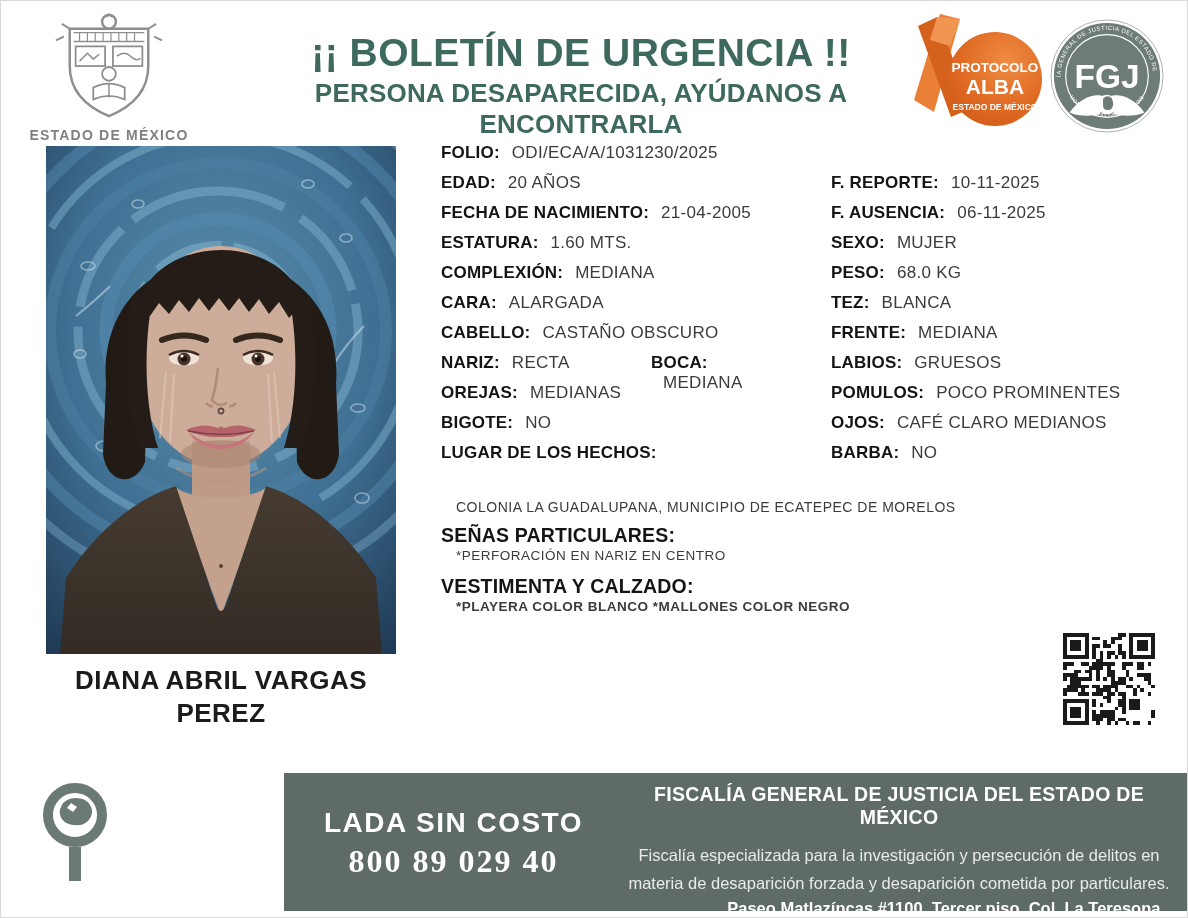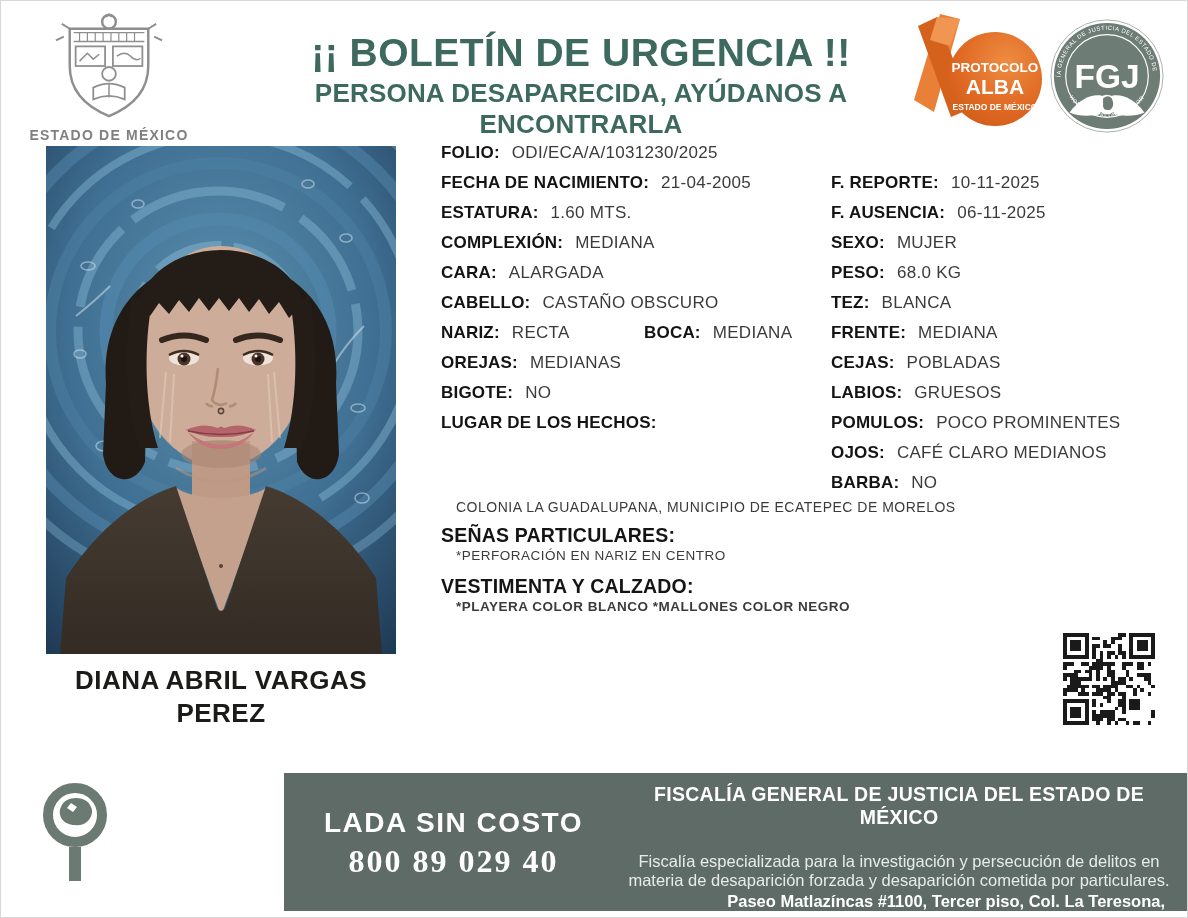--- a/index.html
+++ b/index.html
@@ -20,36 +20,36 @@
   .name{position:absolute;left:40px;top:663px;width:360px;text-align:center;
         font-weight:bold;font-size:26px;line-height:33px;color:#1b1b1a;letter-spacing:.5px;}
 
   
   .col{position:absolute;}
   .col-left{left:440px;top:142px;width:392px;}
   .col-right{left:830px;top:172px;width:356px;}
   .row{position:relative;display:flex;align-items:baseline;height:30px;}
   .lbl{font-weight:bold;color:#141414;font-size:17px;letter-spacing:.2px;white-space:pre;}
   .val{color:#3b3b3b;font-size:17px;margin-left:12px;letter-spacing:.3px;white-space:pre;}
-  .pair2{position:absolute;left:203px;top:0;display:flex;align-items:flex-start;}
+  .pair2{position:absolute;left:210px;top:0;display:flex;align-items:flex-start;flex-direction:column;}
   .free-line{position:absolute;color:#3b3b3b;font-size:14px;letter-spacing:.5px;white-space:pre;}
   .section-label{position:absolute;font-weight:bold;font-size:19.5px;color:#141414;letter-spacing:.2px;}
 
   
   .qr{position:absolute;left:1062px;top:632px;width:92px;height:92px;background:#fff;}
 
   
   .footer-bar{position:absolute;left:283px;top:772px;width:905px;height:138px;background:#5e6b66;}
   .odisea{position:absolute;left:0;top:772px;width:283px;height:138px;background:#fff;}
   .lada{position:absolute;left:300px;top:806px;width:305px;text-align:center;color:#fff;}
   .lada-label{font-size:28px;font-weight:bold;letter-spacing:1.5px;}
   .lada-number{font-size:32px;font-weight:bold;letter-spacing:2px;margin-top:4px;font-family:Liberation Serif, serif;}
   .fiscalia{position:absolute;left:618px;top:782px;width:560px;color:#fff;}
   .fiscalia-title{text-align:center;font-size:19.5px;font-weight:bold;letter-spacing:.3px;}
-  .fiscalia-desc{margin:23px auto 0;width:548px;text-align:center;font-size:16.5px;line-height:19px;color:#e8ebe9;}
+  .fiscalia-desc{margin:12px auto 0;width:548px;text-align:center;font-size:16.5px;line-height:28px;color:#e8ebe9;}
   .fiscalia-address{text-align:right;padding-right:14px;font-weight:bold;
                     font-size:16.5px;line-height:22px;}
 </style>
 </head>
 <body>
 
 <div class="page">
 
   <div class="edomex">
     <svg width="120" height="108" viewBox="0 0 120 110">
@@ -212,20 +212,24 @@
     <div>DIANA ABRIL VARGAS</div>
     <div>PEREZ</div>
   </div>
 
   <div class="col col-left">
     <div class="row">
       <span class="lbl">FOLIO:</span>
       <span class="val">ODI/ECA/A/1031230/2025</span>
     </div>
     <div class="row">
+      <span class="lbl">EDAD:</span>
+      <span class="val">20 AÑOS</span>
+    </div>
+    <div class="row">
       <span class="lbl">FECHA DE NACIMIENTO:</span>
       <span class="val">21-04-2005</span>
     </div>
     <div class="row">
       <span class="lbl">ESTATURA:</span>
       <span class="val">1.60 MTS.</span>
     </div>
     <div class="row">
       <span class="lbl">COMPLEXIÓN:</span>
       <span class="val">MEDIANA</span>
@@ -276,24 +280,20 @@
       <span class="lbl">PESO:</span>
       <span class="val">68.0 KG</span>
     </div>
     <div class="row">
       <span class="lbl">TEZ:</span>
       <span class="val">BLANCA</span>
     </div>
     <div class="row">
       <span class="lbl">FRENTE:</span>
       <span class="val">MEDIANA</span>
-    </div>
-    <div class="row">
-      <span class="lbl">CEJAS:</span>
-      <span class="val">POBLADAS</span>
     </div>
     <div class="row">
       <span class="lbl">LABIOS:</span>
       <span class="val">GRUESOS</span>
     </div>
     <div class="row">
       <span class="lbl">POMULOS:</span>
       <span class="val">POCO PROMINENTES</span>
     </div>
     <div class="row">

